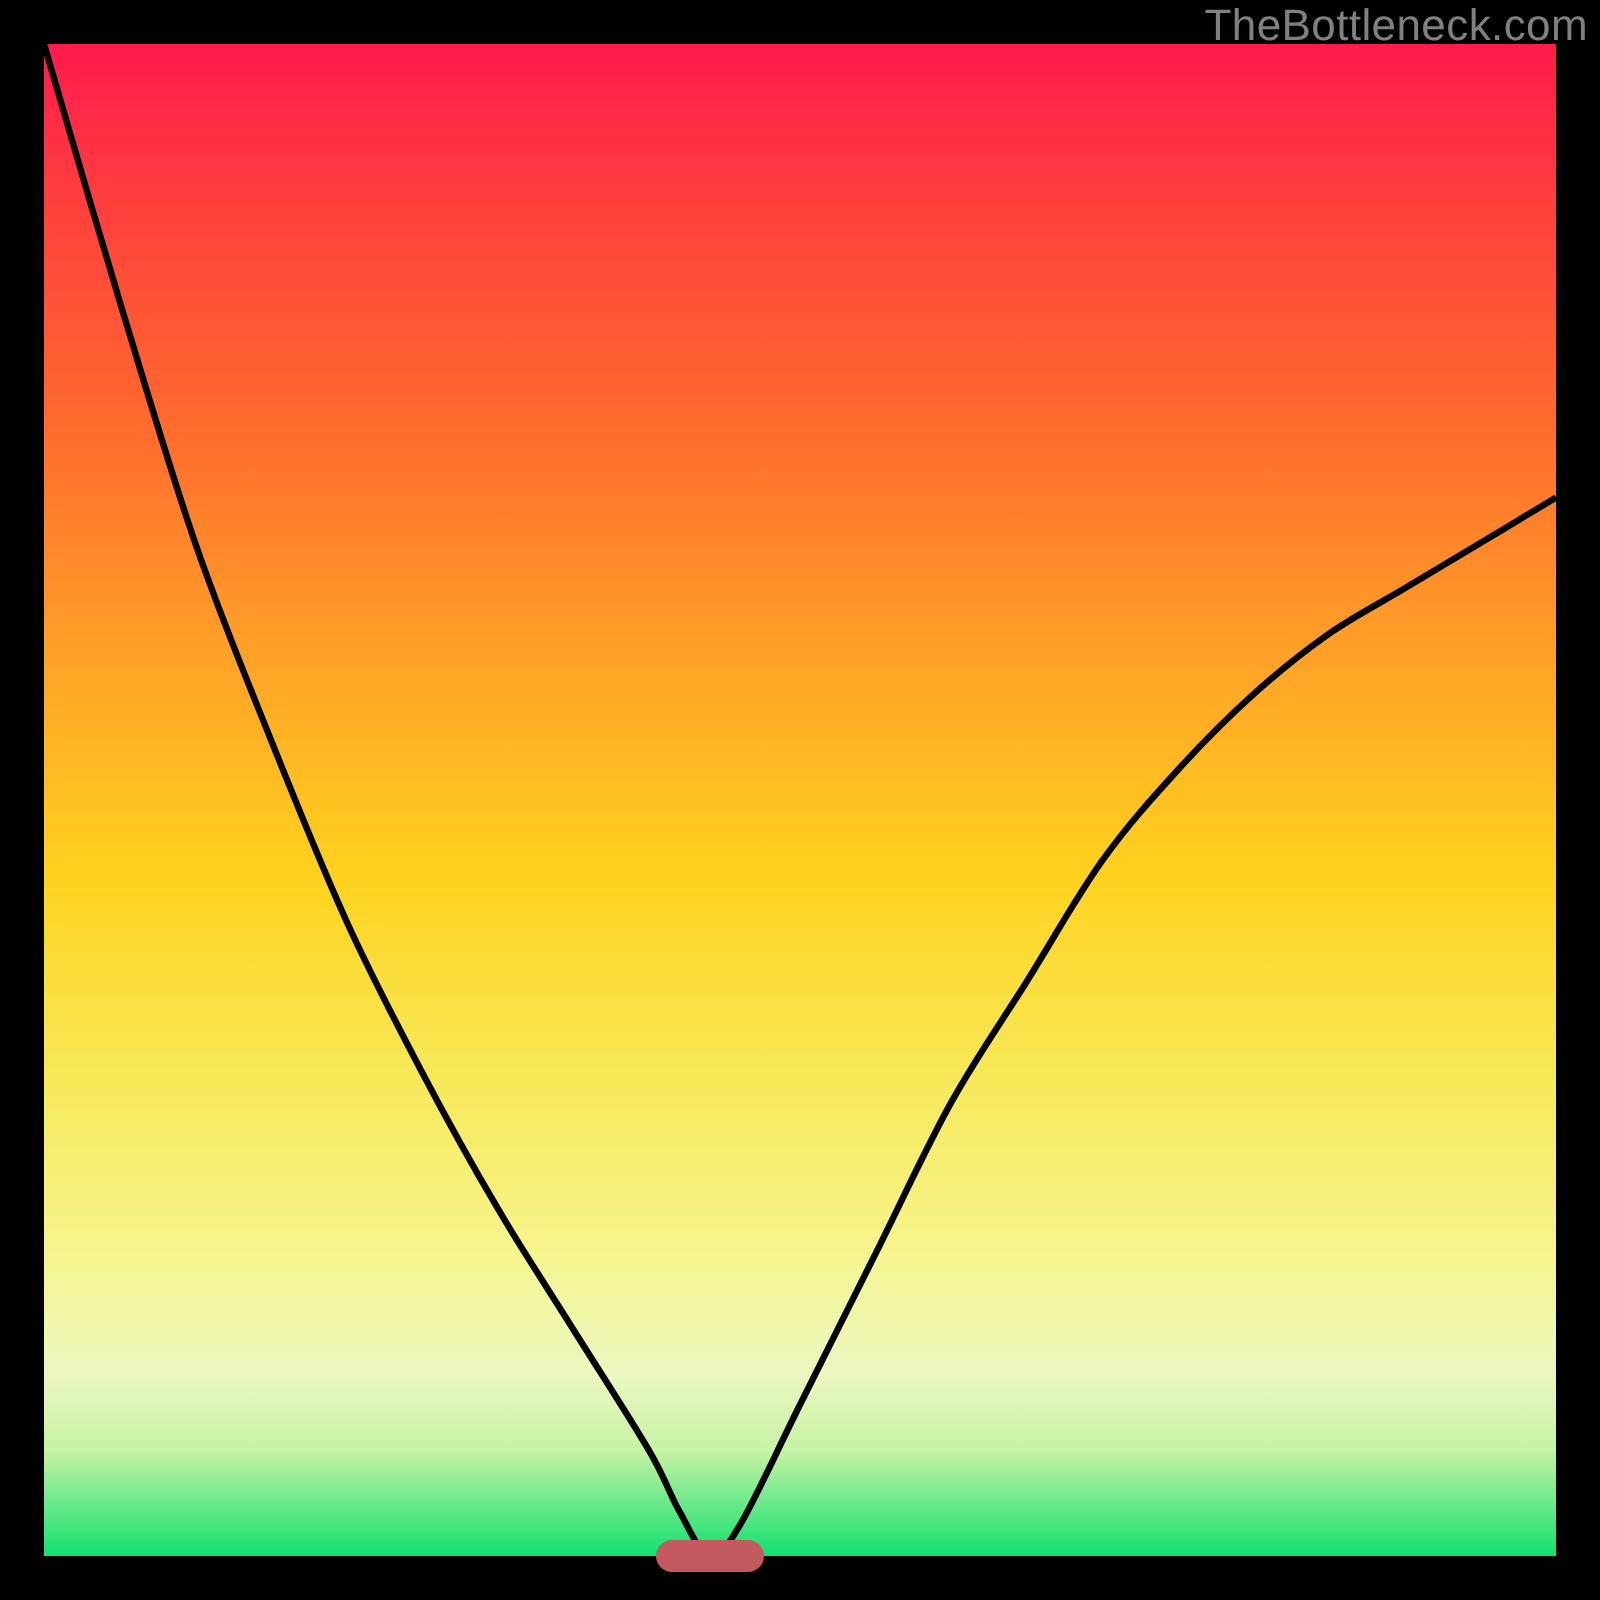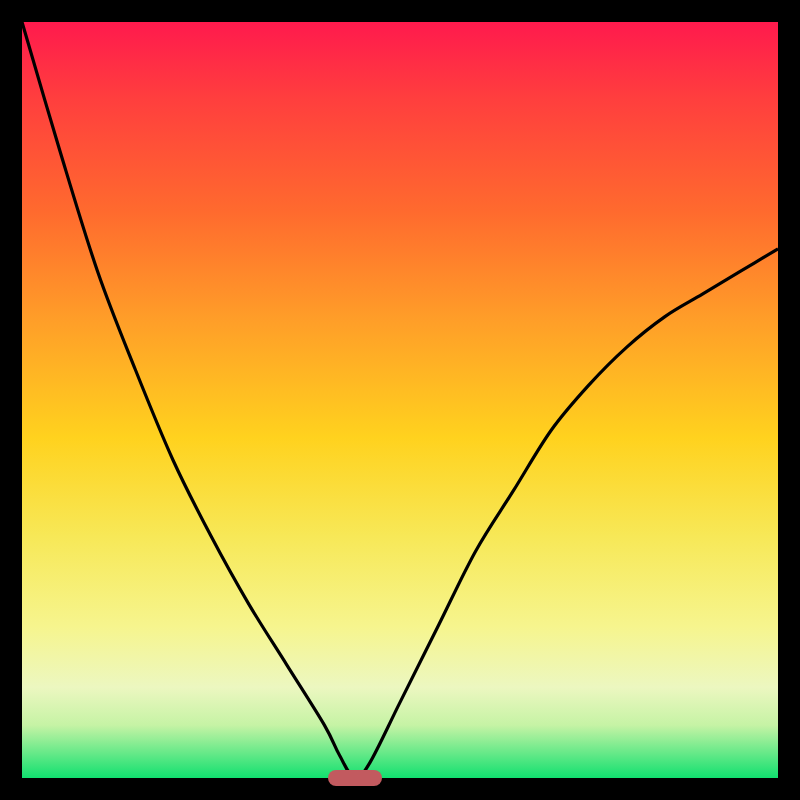--- a/index.html
+++ b/index.html
@@ -32,19 +32,20 @@
     position:absolute;
     width:54px;height:16px;
     border-radius:8px;
     background:#c25a5f;
   }
 </style>
 </head>
 <body>
 
 <div class="frame">
+  <div class="watermark">TheBottleneck.com</div>
   <div class="plot">
     <svg class="curve" viewBox="0 0 756 756" preserveAspectRatio="none">
       <path d="M 0 0 C 6.300000000000001 21.419999999999998 25.200000000000003 86.94 37.800000000000004 128.51999999999998 C 50.400000000000006 170.09999999999997 63.00000000000001 212.93999999999997 75.60000000000001 249.47999999999996 C 88.2 286.02 100.79999999999998 316.26 113.39999999999999 347.76 C 126 379.26 138.60000000000002 410.76000000000005 151.20000000000002 438.48 C 163.8 466.2 176.4 490.13999999999993 189 514.0799999999999 C 201.6 538.02 214.2 560.7 226.79999999999998 582.12 C 239.39999999999998 603.54 251.99999999999994 622.44 264.59999999999997 642.6 C 277.2 662.76 293.58000000000004 687.96 302.40000000000003 703.08 C 311.22 718.2 312.48 724.5 317.52 733.32 C 322.55999999999995 742.1400000000001 327.59999999999997 754.74 332.64 756 C 337.68 757.26 340.2 753.48 347.76 740.88 C 355.32 728.28 366.65999999999997 703.0799999999999 378 680.4 C 389.34000000000003 657.72 403.20000000000005 630 415.8 604.8 C 428.4 579.5999999999999 440.99999999999994 551.88 453.59999999999997 529.2 C 466.2 506.52000000000004 478.80000000000007 488.88 491.40000000000003 468.71999999999997 C 504 448.55999999999995 516.5999999999999 425.88 529.1999999999999 408.24 C 541.8 390.6 554.4 376.74 567 362.88 C 579.6 349.02 592.2 336.42 604.8000000000001 325.08000000000004 C 617.4000000000001 313.74000000000007 630 303.66 642.6 294.84000000000003 C 655.2 286.02000000000004 667.8 279.71999999999997 680.4 272.15999999999997 C 693 264.59999999999997 705.5999999999999 257.03999999999996 718.1999999999999 249.47999999999996 C 730.8 241.92 749.7 230.58000000000004 756 226.80000000000007" fill="none" stroke="#000" stroke-width="3.2"></path>
     </svg>
     <div class="marker" style="left: 305.64px; top: 748px;"></div>
   </div>
 </div>
 
 </body></html>

